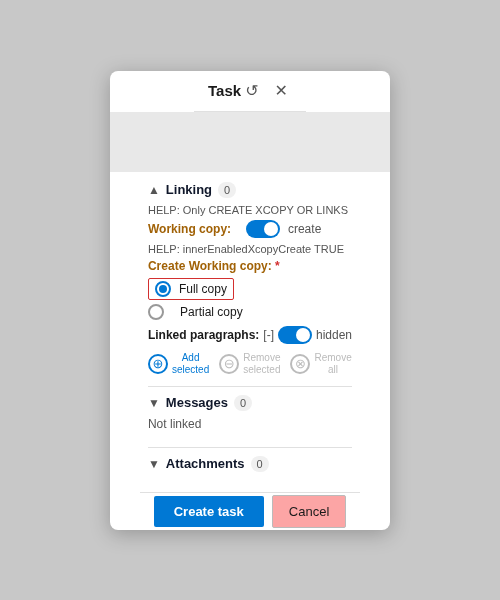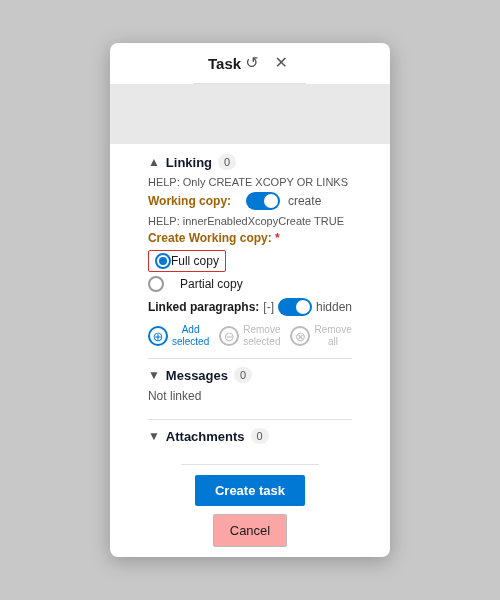--- a/index.html
+++ b/index.html
@@ -173,20 +173,21 @@
     .radio-label {
       font-size: 12px;
       color: #1a1a1a;
     }
     .radio-row-selected {
       border: 1.5px solid #d32f2f;
       border-radius: 2px;
       padding: 2px 6px;
       display: inline-flex;
       align-items: center;
+      gap: 8px;
     }
     .linked-paragraphs-row {
       display: flex;
       align-items: center;
       gap: 4px;
       margin-bottom: 8px;
     }
     .linked-label {
       font-size: 12px;
       font-weight: 600;
@@ -241,27 +242,26 @@
       border-top: 1px solid #e0e0e0;
       margin: 8px 0;
     }
     .not-linked-text {
       font-size: 12px;
       color: #555;
       margin-top: 2px;
       margin-bottom: 16px;
     }
     .dialog-footer {
-      padding: 10px 14px;
+      padding: 2px 14px;
       border-top: 1px solid #e0e0e0;
       display: flex;
       gap: 8px;
       align-items: center;
       background: #fff;
-      flex-direction: column;
     }
     .btn-primary {
       background: #0078d4;
       color: #fff;
       border: none;
       border-radius: 2px;
       padding: 8px 20px;
       font-size: 13px;
       font-weight: 600;
       cursor: pointer;

